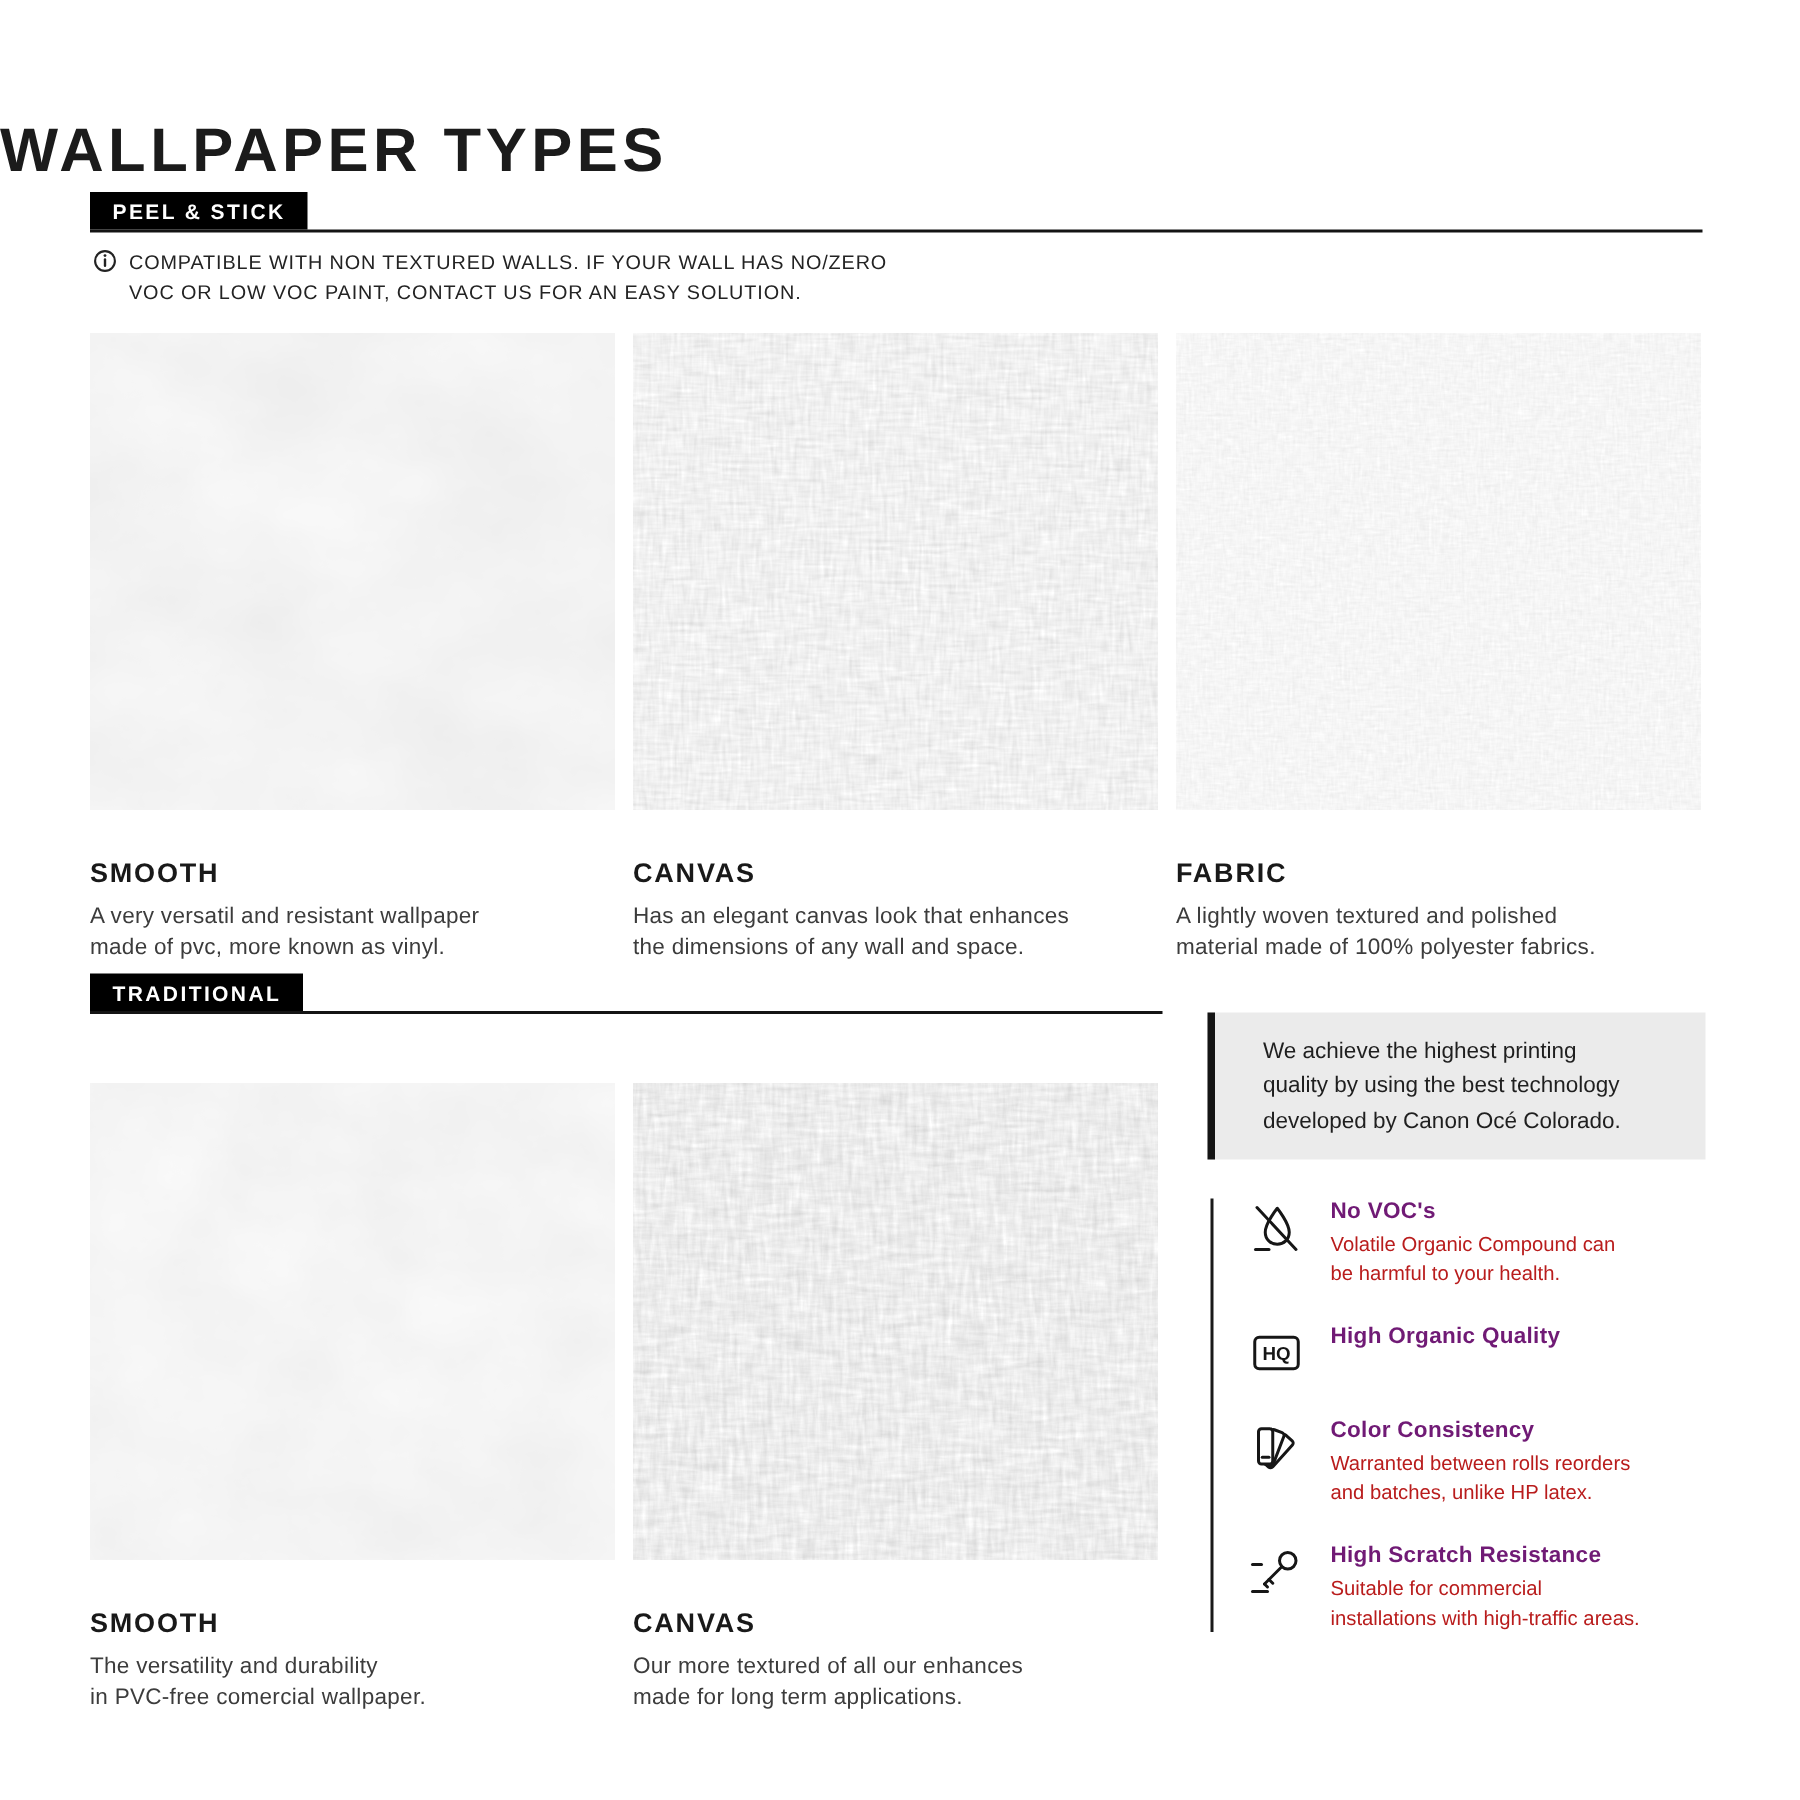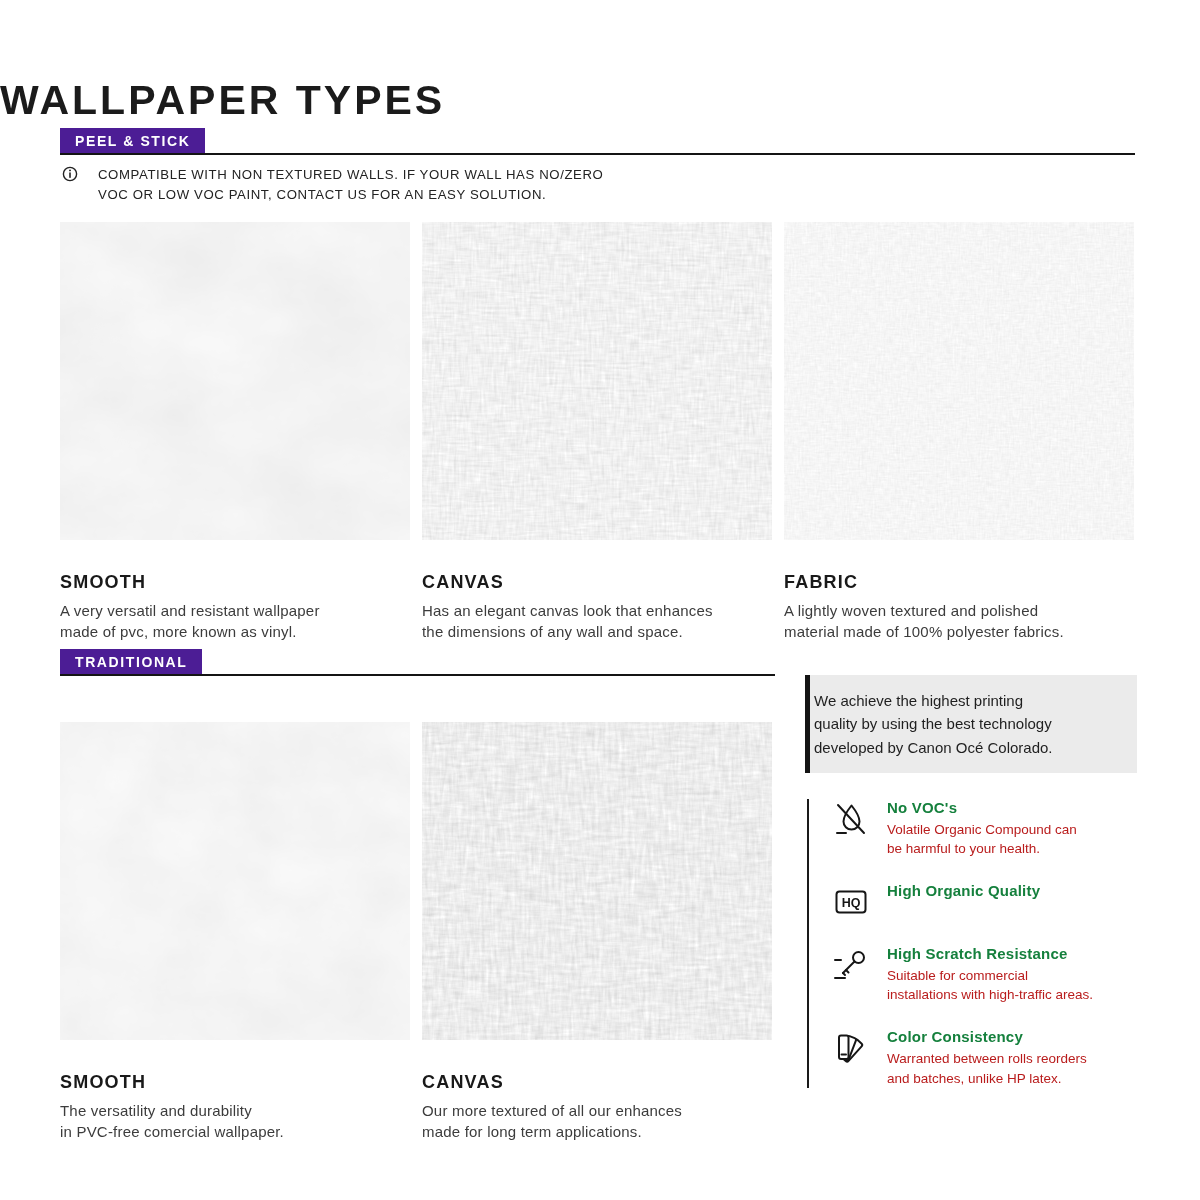--- a/index.html
+++ b/index.html
@@ -29,34 +29,34 @@
   .rule {
     position: absolute;
     left: 60px;
     border-bottom: 2px solid #141414;
     display: flex;
     align-items: flex-end;
   }
   .rule1 { top: 128px; width: 1075px; }
   .rule2 { top: 649px; width: 715px; }
   .tag {
-    background: #4c1d95;
+    background: #000000;
     color: #ffffff;
     font-size: 14px;
     font-weight: 700;
     letter-spacing: 1.6px;
     padding: 5px 15px 4px 15px;
     white-space: nowrap;
   }
 
   .note {
     position: absolute;
     left: 62px;
     display: flex;
-    gap: 20px;
+    gap: 8px;
     align-items: flex-start;
   }
   .note1 { top: 165px; width: 600px; }
   .note2 { top: 687px; width: 710px; }
   .info-svg { width: 16px; height: 16px; flex: 0 0 auto; margin-top: 1px; }
   .note-text {
     font-size: 13.2px;
     letter-spacing: 0.6px;
     line-height: 1.55;
     color: #232323;
@@ -101,41 +101,41 @@
     line-height: 1.42;
     color: #3c3c3c;
     letter-spacing: 0.2px;
     white-space: pre-line;
   }
 
   .right-col { position: absolute; top: 675px; left: 805px; width: 332px; }
   .quote-box {
     background: #ebebeb;
     border-left: 5px solid #141414;
-    padding: 14px 14px 14px 4px;
+    padding: 14px 14px 14px 32px;
     font-size: 15px;
     line-height: 1.55;
     color: #1f1f1f;
     white-space: pre-line;
   }
   .features {
     margin-top: 26px;
     margin-left: 2px;
     border-left: 2px solid #1a1a1a;
     padding-left: 22px;
   }
   .feature {
     display: flex;
     gap: 16px;
     margin-bottom: 23px;
     align-items: flex-start;
   }
   .f-icon { width: 40px; height: 40px; flex: 0 0 auto; }
   .f-icon svg { width: 40px; height: 40px; display: block; }
-  .f-title { font-size: 15px; font-weight: 700; color: #15803d; letter-spacing: 0.2px; }
+  .f-title { font-size: 15px; font-weight: 700; color: #701a75; letter-spacing: 0.2px; }
   .f-desc {
     margin-top: 4px;
     font-size: 13.5px;
     line-height: 1.45;
     color: #b91c1c;
     white-space: pre-line;
   }
 
   .defs-holder { position: absolute; width: 0; height: 0; overflow: hidden; }
 </style>
@@ -323,20 +323,36 @@
 
       <div class="feature">
         <div class="f-icon">
           <svg viewBox="0 0 40 40">
             <rect x="5.5" y="9.5" width="29" height="21" rx="3" fill="none" stroke="#161616" stroke-width="2"></rect>
             <text x="20" y="24.8" text-anchor="middle" font-size="12.5" font-weight="bold" fill="#161616" font-family="Liberation Sans, sans-serif">HQ</text>
           </svg>
         </div>
         <div>
           <div class="f-title">High Organic Quality</div>
+        </div>
+      </div>
+
+      <div class="feature">
+        <div class="f-icon">
+          <svg viewBox="0 0 40 40" fill="none" stroke="#161616" stroke-width="2" stroke-linejoin="round">
+            <rect x="8" y="7.5" width="9.5" height="23.5" rx="2" transform="rotate(42 12.5 31)" fill="#fff"></rect>
+            <rect x="8" y="7.5" width="9.5" height="23.5" rx="2" transform="rotate(21 12.5 31)" fill="#fff"></rect>
+            <rect x="8" y="7.5" width="9.5" height="23.5" rx="2" fill="#fff"></rect>
+            <line x1="10.5" y1="26.5" x2="15" y2="26.5" stroke-linecap="round"></line>
+          </svg>
+        </div>
+        <div>
+          <div class="f-title">Color Consistency</div>
+          <div class="f-desc">Warranted between rolls reorders
+and batches, unlike HP latex.</div>
         </div>
       </div>
 
       <div class="feature">
         <div class="f-icon">
           <svg viewBox="0 0 40 40" fill="none" stroke="#161616" stroke-width="2" stroke-linecap="round" stroke-linejoin="round">
             <line x1="4" y1="15" x2="10" y2="15"></line>
             <line x1="4" y1="33" x2="14" y2="33"></line>
             <circle cx="27.5" cy="12.5" r="5.5"></circle>
             <line x1="23.5" y1="16.5" x2="12" y2="28"></line>
@@ -344,32 +360,16 @@
             <line x1="12" y1="28" x2="14" y2="30"></line>
           </svg>
         </div>
         <div>
           <div class="f-title">High Scratch Resistance</div>
           <div class="f-desc">Suitable for commercial
 installations with high-traffic areas.</div>
         </div>
       </div>
 
-      <div class="feature">
-        <div class="f-icon">
-          <svg viewBox="0 0 40 40" fill="none" stroke="#161616" stroke-width="2" stroke-linejoin="round">
-            <rect x="8" y="7.5" width="9.5" height="23.5" rx="2" transform="rotate(42 12.5 31)" fill="#fff"></rect>
-            <rect x="8" y="7.5" width="9.5" height="23.5" rx="2" transform="rotate(21 12.5 31)" fill="#fff"></rect>
-            <rect x="8" y="7.5" width="9.5" height="23.5" rx="2" fill="#fff"></rect>
-            <line x1="10.5" y1="26.5" x2="15" y2="26.5" stroke-linecap="round"></line>
-          </svg>
-        </div>
-        <div>
-          <div class="f-title">Color Consistency</div>
-          <div class="f-desc">Warranted between rolls reorders
-and batches, unlike HP latex.</div>
-        </div>
-      </div>
-
     </div>
   </aside>
 
 </div>
 
 </body></html>

